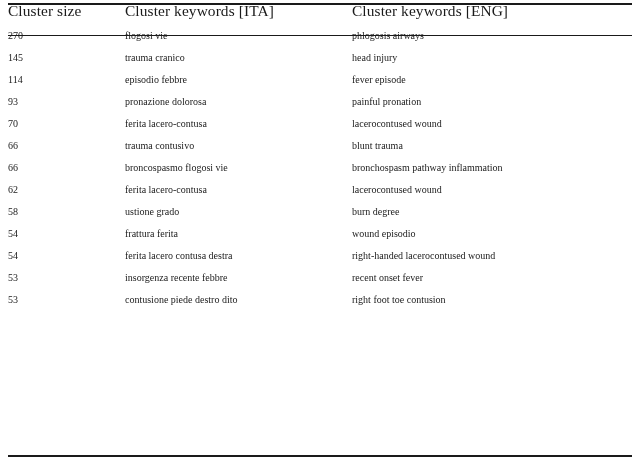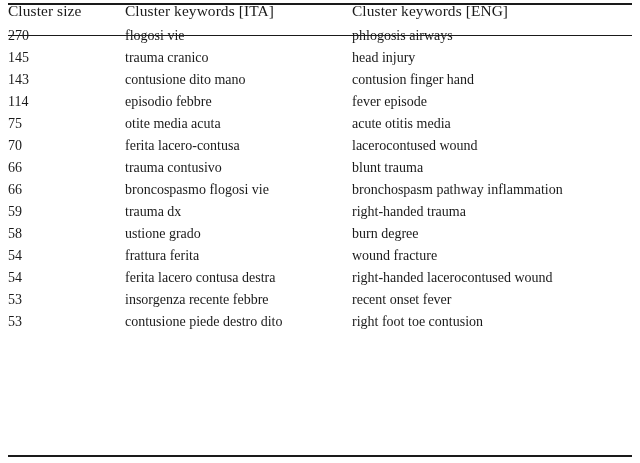--- a/index.html
+++ b/index.html
@@ -73,21 +73,21 @@
   .rule-bot {
     position: absolute;
     left: 0;
     top: 452px;
     width: 624px;
     height: 2px;
     background: #1a1a1a;
   }
 
   tbody tr td {
-    font-size: 14px;
+    font-size: 10px;
     line-height: 21.95px;
     height: 21.95px;
     padding: 0;
   }
   tbody tr:first-child td {
     padding-top: 7px;
   }
 
   .num { font-variant-numeric: lining-nums; }
 </style>
@@ -118,63 +118,58 @@
           <td class="num">270</td>
           <td>flogosi vie</td>
           <td>phlogosis airways</td>
         </tr>
         <tr>
           <td class="num">145</td>
           <td>trauma cranico</td>
           <td>head injury</td>
         </tr>
         <tr>
-          <td class="num">143</td>
-          <td>contusione dito mano</td>
-          <td>contusion finger hand</td>
-        </tr>
-        <tr>
           <td class="num">114</td>
           <td>episodio febbre</td>
           <td>fever episode</td>
         </tr>
         <tr>
-          <td class="num">75</td>
-          <td>otite media acuta</td>
-          <td>acute otitis media</td>
+          <td class="num">93</td>
+          <td>pronazione dolorosa</td>
+          <td>painful pronation</td>
         </tr>
         <tr>
           <td class="num">70</td>
           <td>ferita lacero-contusa</td>
           <td>lacerocontused wound</td>
         </tr>
         <tr>
           <td class="num">66</td>
           <td>trauma contusivo</td>
           <td>blunt trauma</td>
         </tr>
         <tr>
           <td class="num">66</td>
           <td>broncospasmo flogosi vie</td>
           <td>bronchospasm pathway inflammation</td>
         </tr>
         <tr>
-          <td class="num">59</td>
-          <td>trauma dx</td>
-          <td>right-handed trauma</td>
+          <td class="num">62</td>
+          <td>ferita lacero-contusa</td>
+          <td>lacerocontused wound</td>
         </tr>
         <tr>
           <td class="num">58</td>
           <td>ustione grado</td>
           <td>burn degree</td>
         </tr>
         <tr>
           <td class="num">54</td>
           <td>frattura ferita</td>
-          <td>wound fracture</td>
+          <td>wound episodio</td>
         </tr>
         <tr>
           <td class="num">54</td>
           <td>ferita lacero contusa destra</td>
           <td>right-handed lacerocontused wound</td>
         </tr>
         <tr>
           <td class="num">53</td>
           <td>insorgenza recente febbre</td>
           <td>recent onset fever</td>

